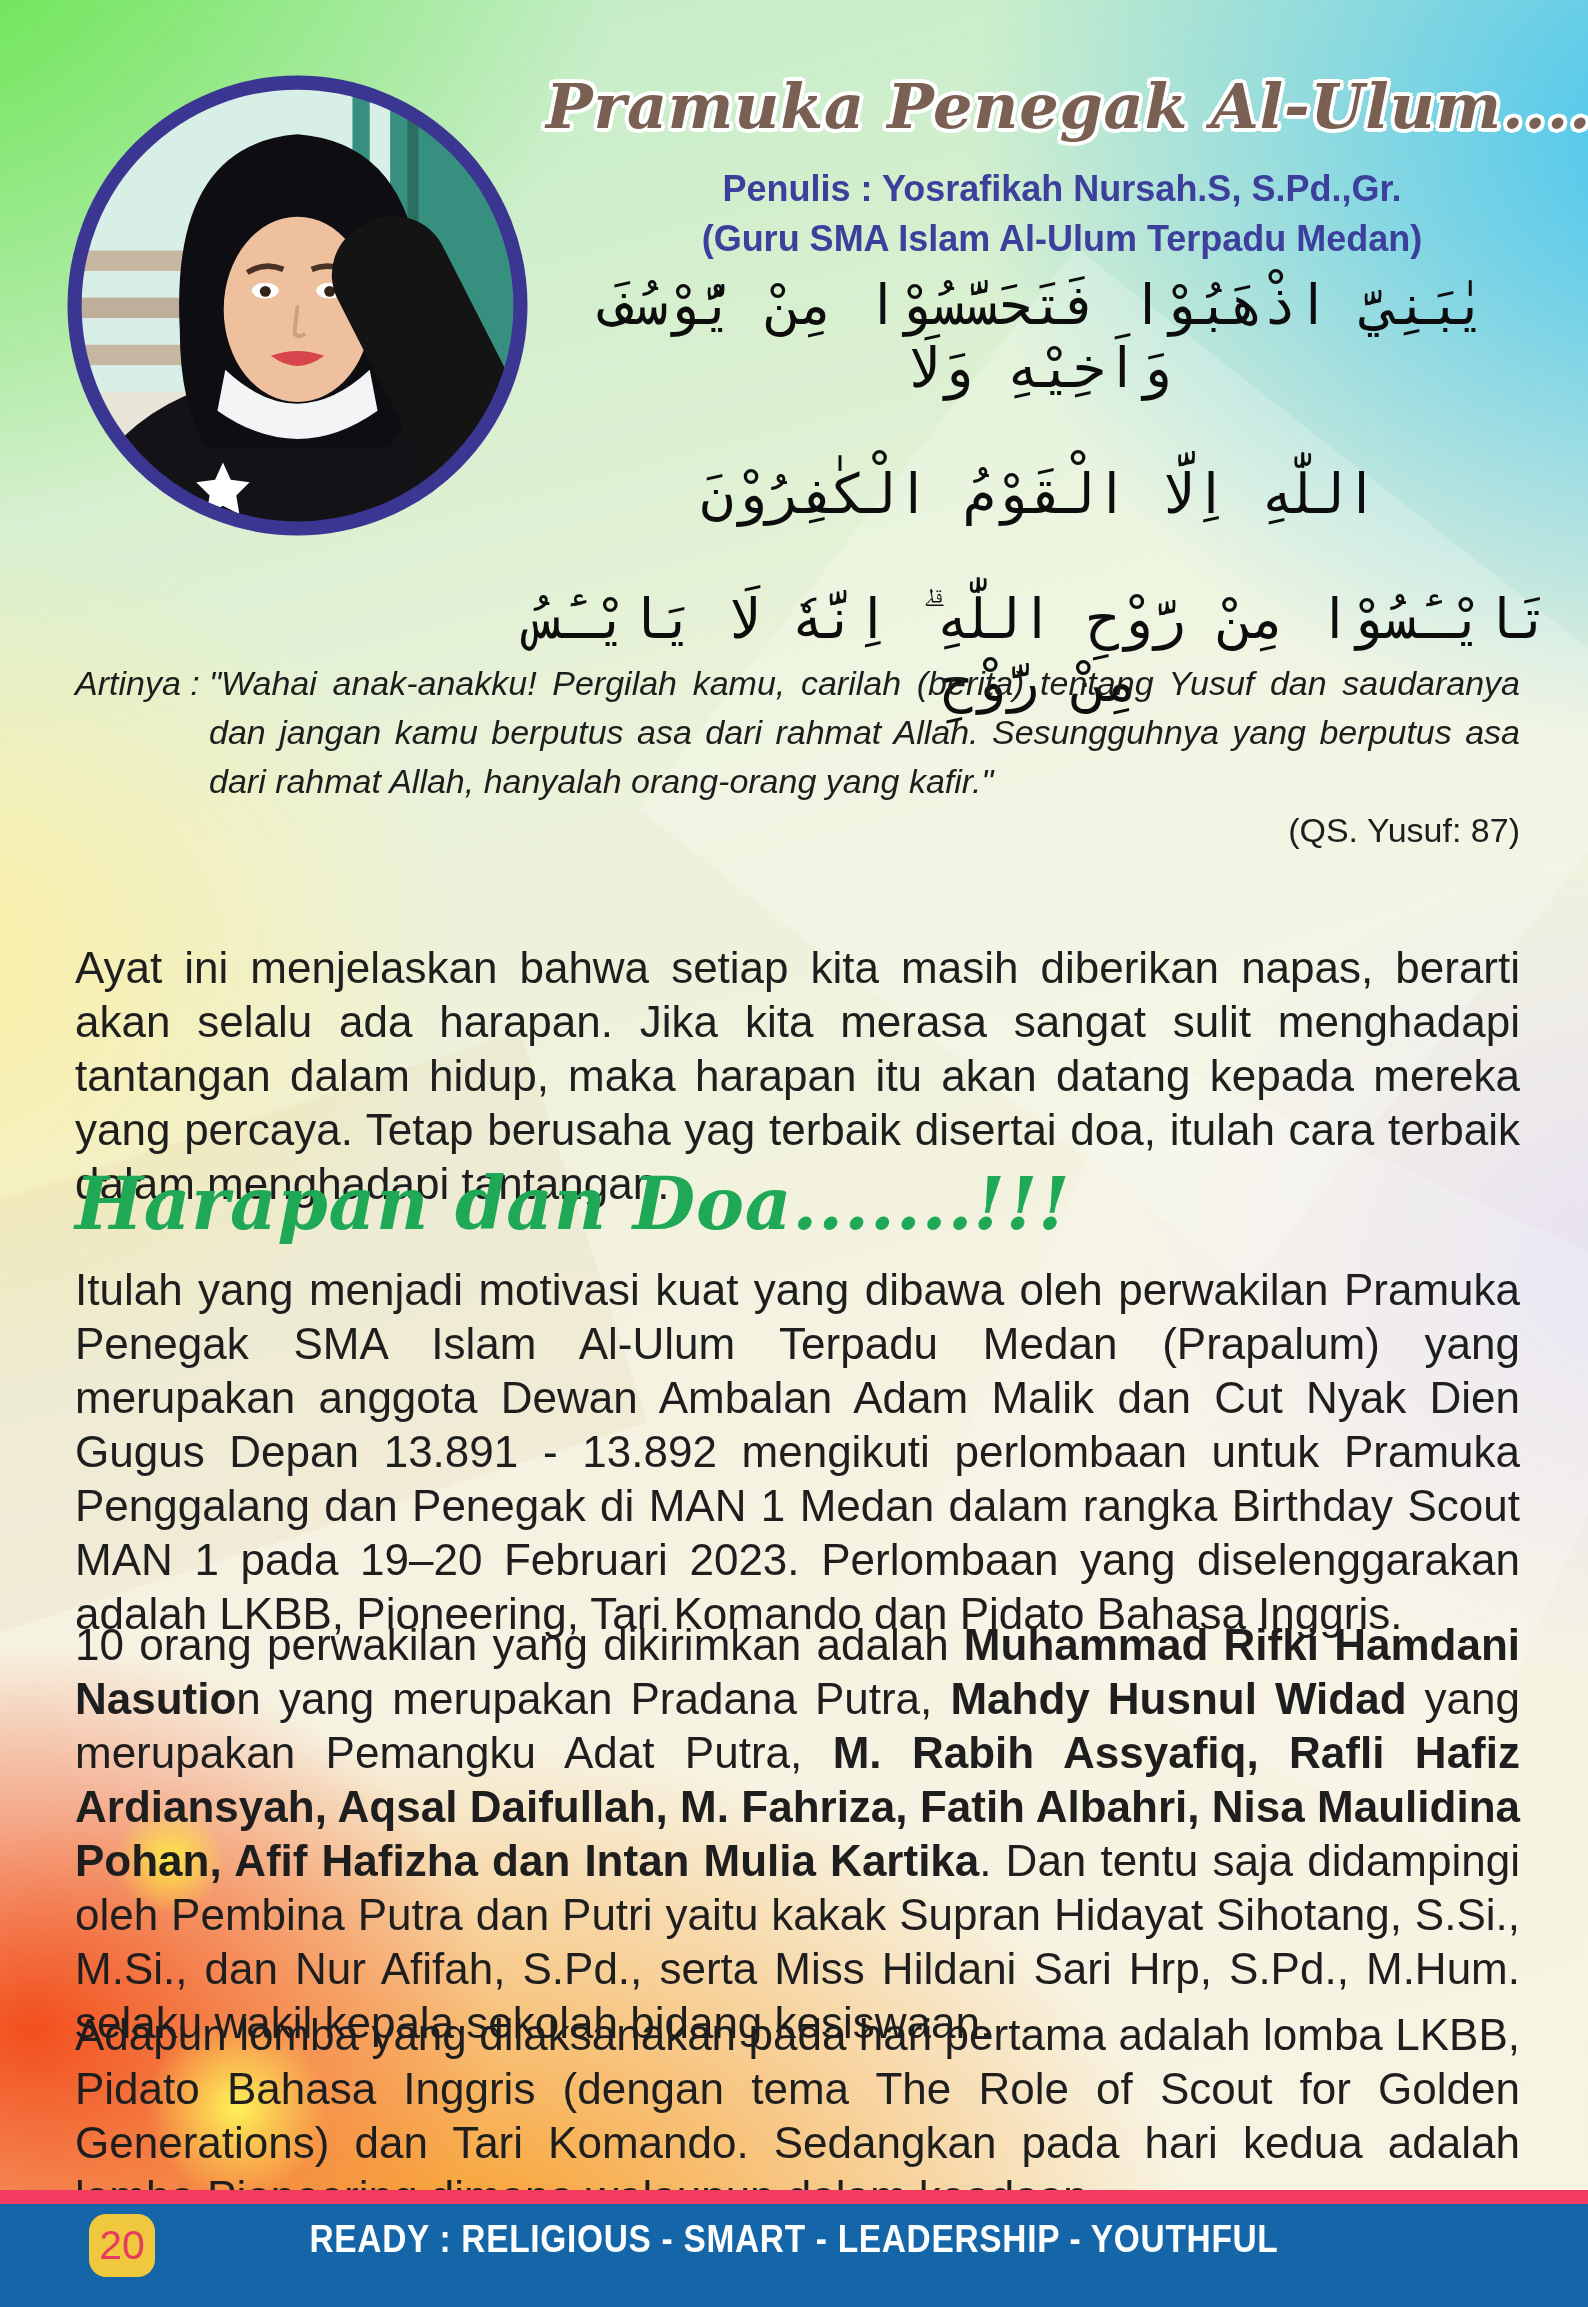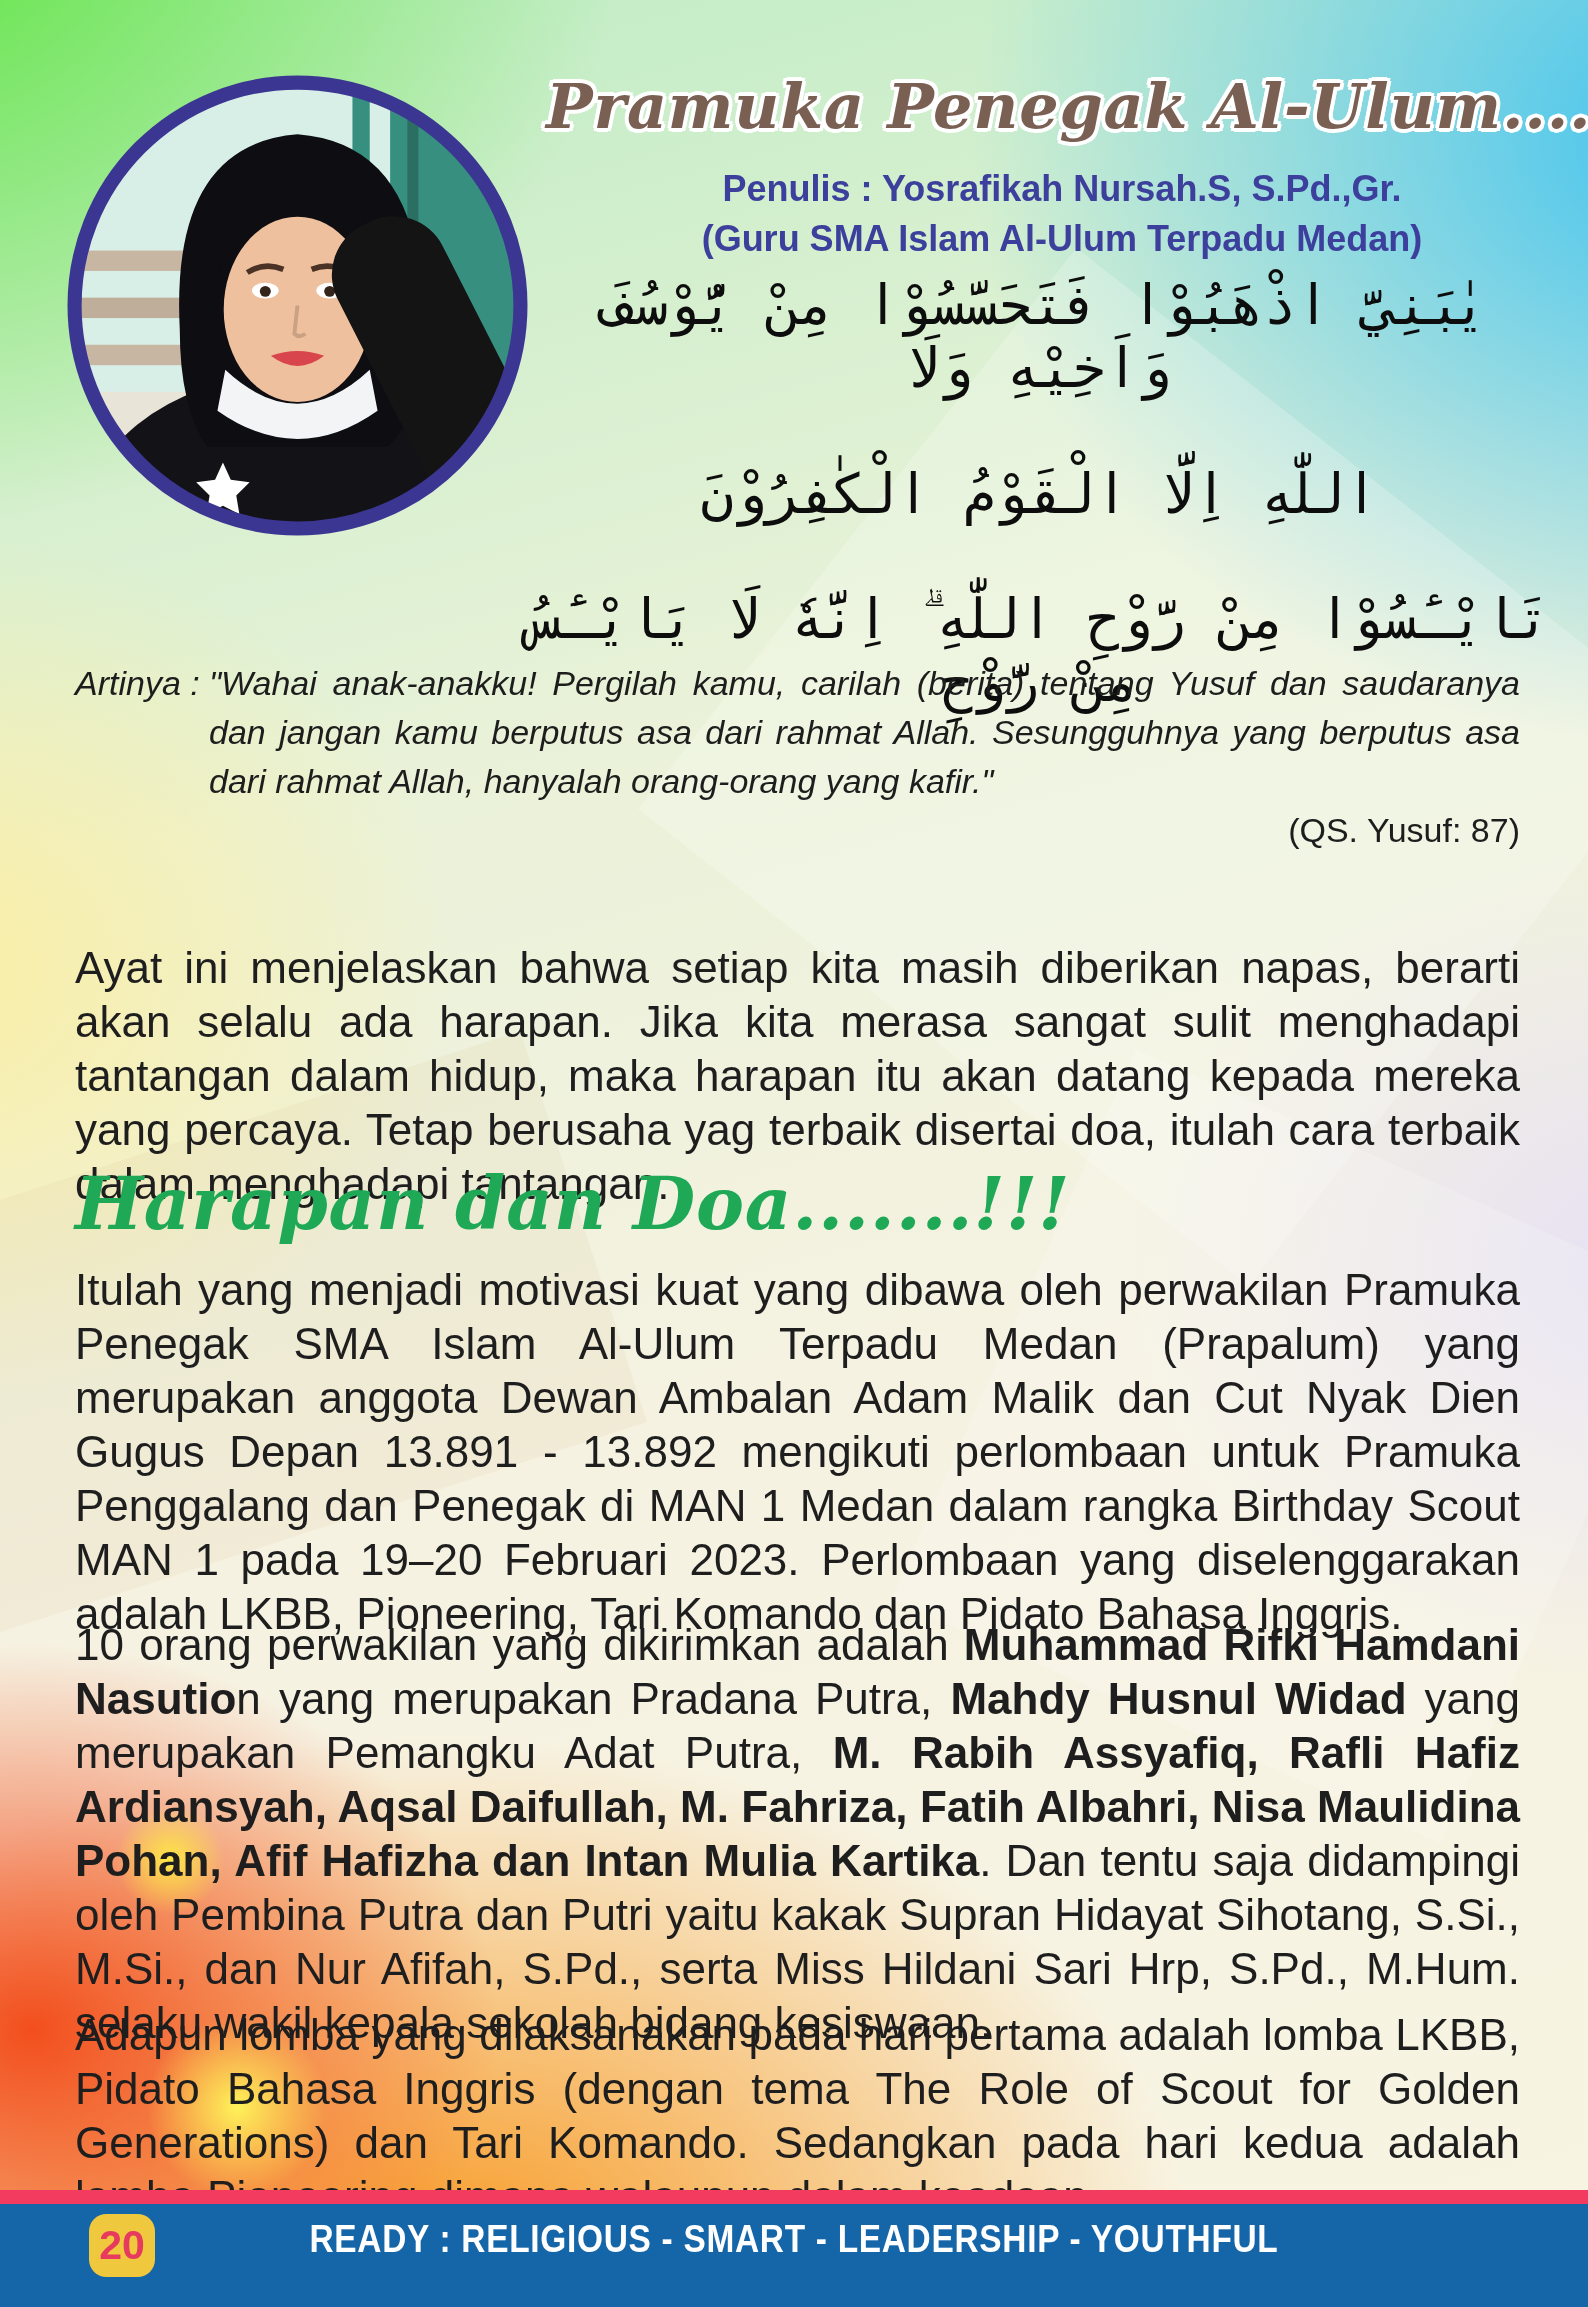--- a/index.html
+++ b/index.html
@@ -61,21 +61,21 @@
   .p4 { top:2008px; }
 
   .section-heading { position:absolute; left:75px; top:1161px;
     font-family:"DejaVu Serif", serif; font-style:italic; font-weight:700;
     font-size:72px; color:#1fa855; letter-spacing:0.8px; }
 
   .footer-stripe { position:absolute; left:0; top:2190px; width:1588px; height:14.2px; background:#f23b5e; }
   .footer-bar    { position:absolute; left:0; top:2204px; width:1588px; height:103px; background:#1565a9; }
   .page-badge { position:absolute; left:89px; top:2214px; width:66px; height:63px;
     background:#f0c83e; border-radius:17.4px; display:flex; align-items:center; justify-content:center; }
-  .page-badge span { color:#e73a5f; font-size:41px; font-weight:700; }
+  .page-badge span { color:#e73a5f; font-size:41px; font-weight:400; }
   .footer-slogan { position:absolute; left:0; top:2218px; width:1588px; text-align:center;
     color:#ffffff; font-size:38px; font-weight:700; letter-spacing:0.8px; transform:scaleX(.88); }
 </style>
 </head>
 <body>
 
 <div class="page">
 
   <div class="facet f1"></div>
   <div class="facet f2"></div>

